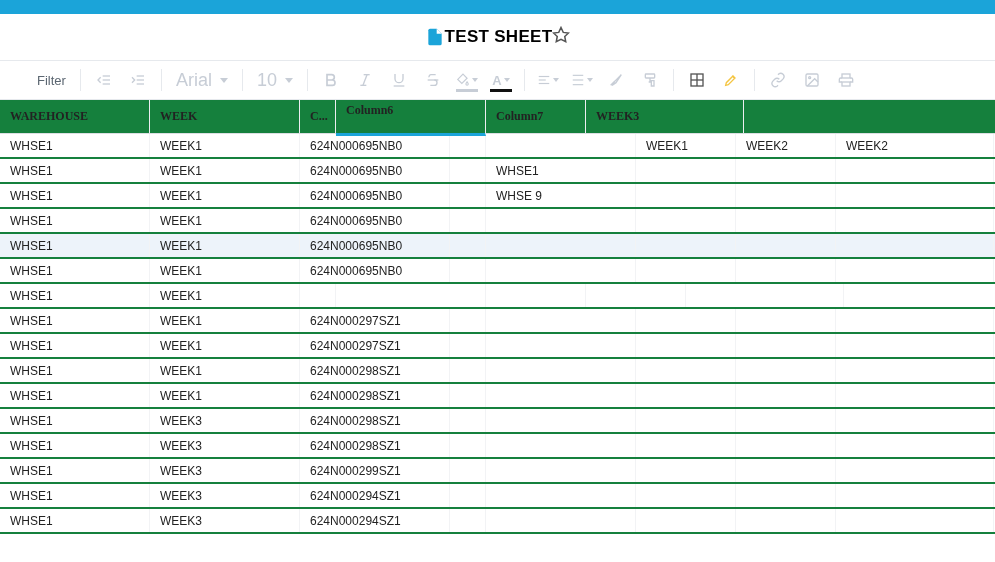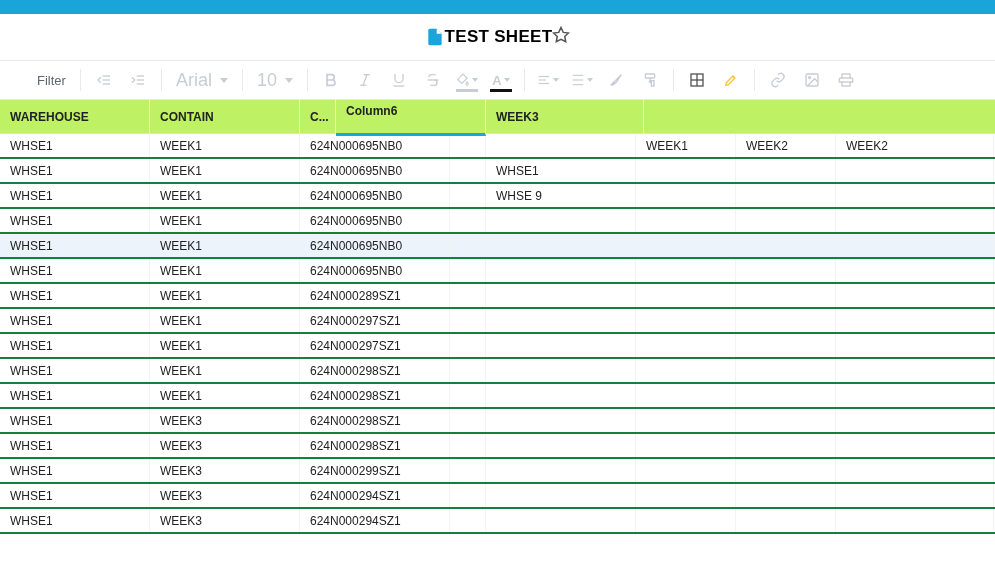--- a/index.html
+++ b/index.html
@@ -19,21 +19,21 @@
   .tb-font span, .tb-size span { font-size: 18px; }
   .caret { width: 0; height: 0; border-left: 4px solid transparent; border-right: 4px solid transparent; border-top: 5px solid #c7cdd6; }
   .caret.sm { border-left-width: 3px; border-right-width: 3px; border-top-width: 4px; margin-left: 2px; }
   .filter-btn { color: #5b6671; font-size: 13px; cursor: pointer; padding: 0 6px; }
   .underline-A { position: relative; }
   .underline-A::after { content: ""; position: absolute; left: 4px; right: 4px; bottom: 3px; height: 3px; background: #111; }
   .underline-fill { position: relative; }
   .underline-fill::after { content: ""; position: absolute; left: 4px; right: 4px; bottom: 3px; height: 3px; background: #c7cdd6; }
 
   .grid { position: relative; }
-  .header-row { display: flex; height: 34px; background: #bef264; border-bottom: 1px solid #dcdfe3; }
+  .header-row { display: flex; height: 34px; background: #15803d; border-bottom: 1px solid #dcdfe3; font-family: Liberation Serif, serif; }
   .header-cell { flex: 0 0 auto; border-right: 1px solid #eceef1; display: flex; align-items: center; padding: 0 10px; font-size: 12px; font-weight: 700; color: #222; overflow: hidden; white-space: nowrap; }
   .header-cell.selected { border-bottom: 3px solid #1ba4d9; padding-bottom: 12px; margin-bottom: -3px; position: relative; z-index: 2; }
 
   .body-row { display: flex; height: 25px; border-bottom: 2px solid #15803d; }
   .body-row.highlight { background: #edf3fa; }
   .body-cell { flex: 0 0 auto; border-right: 1px solid #f2f3f5; display: flex; align-items: center; padding: 0 10px; font-size: 12px; color: #222; overflow: hidden; white-space: nowrap; }
 
   .c0 { width: 150px; }
   .c1 { width: 150px; }
   .c2 { width: 150px; }
@@ -210,23 +210,24 @@
           <rect x="6" y="15" width="12" height="6"></rect>
           <path d="M6 9H4a2 2 0 0 0-2 2v4h4m12 0h4v-4a2 2 0 0 0-2-2h-2"></path>
         </svg>
     </div>
   </div>
 </div>
 
 <div class="grid">
   <div class="header-row" id="header-row">
       <div class="header-cell c0">WAREHOUSE</div>
-      <div class="header-cell c2">CONTAIN</div>
+      <div class="header-cell c1">WEEK</div>
       <div class="header-cell c3">C...</div>
       <div class="header-cell c4 selected">Column6</div>
+      <div class="header-cell c5">Column7</div>
       <div class="header-cell c7">WEEK3</div>
     </div>
   <div id="body-rows">
       <div class="body-row">
         <div class="body-cell c0">WHSE1</div>
         <div class="body-cell c1">WEEK1</div>
         <div class="body-cell c2">624N000695NB0</div>
         <div class="body-cell c3"></div>
         <div class="body-cell c4"></div>
         <div class="body-cell c5">WEEK1</div>
@@ -279,21 +280,20 @@
         <div class="body-cell c2">624N000695NB0</div>
         <div class="body-cell c3"></div>
         <div class="body-cell c4"></div>
         <div class="body-cell c5"></div>
         <div class="body-cell c6"></div>
         <div class="body-cell c7"></div>
       </div>
       <div class="body-row">
         <div class="body-cell c0">WHSE1</div>
         <div class="body-cell c1">WEEK1</div>
-        <div class="body-cell c2">624N000289SZ1</div>
         <div class="body-cell c3"></div>
         <div class="body-cell c4"></div>
         <div class="body-cell c5"></div>
         <div class="body-cell c6"></div>
         <div class="body-cell c7"></div>
       </div>
       <div class="body-row">
         <div class="body-cell c0">WHSE1</div>
         <div class="body-cell c1">WEEK1</div>
         <div class="body-cell c2">624N000297SZ1</div>

